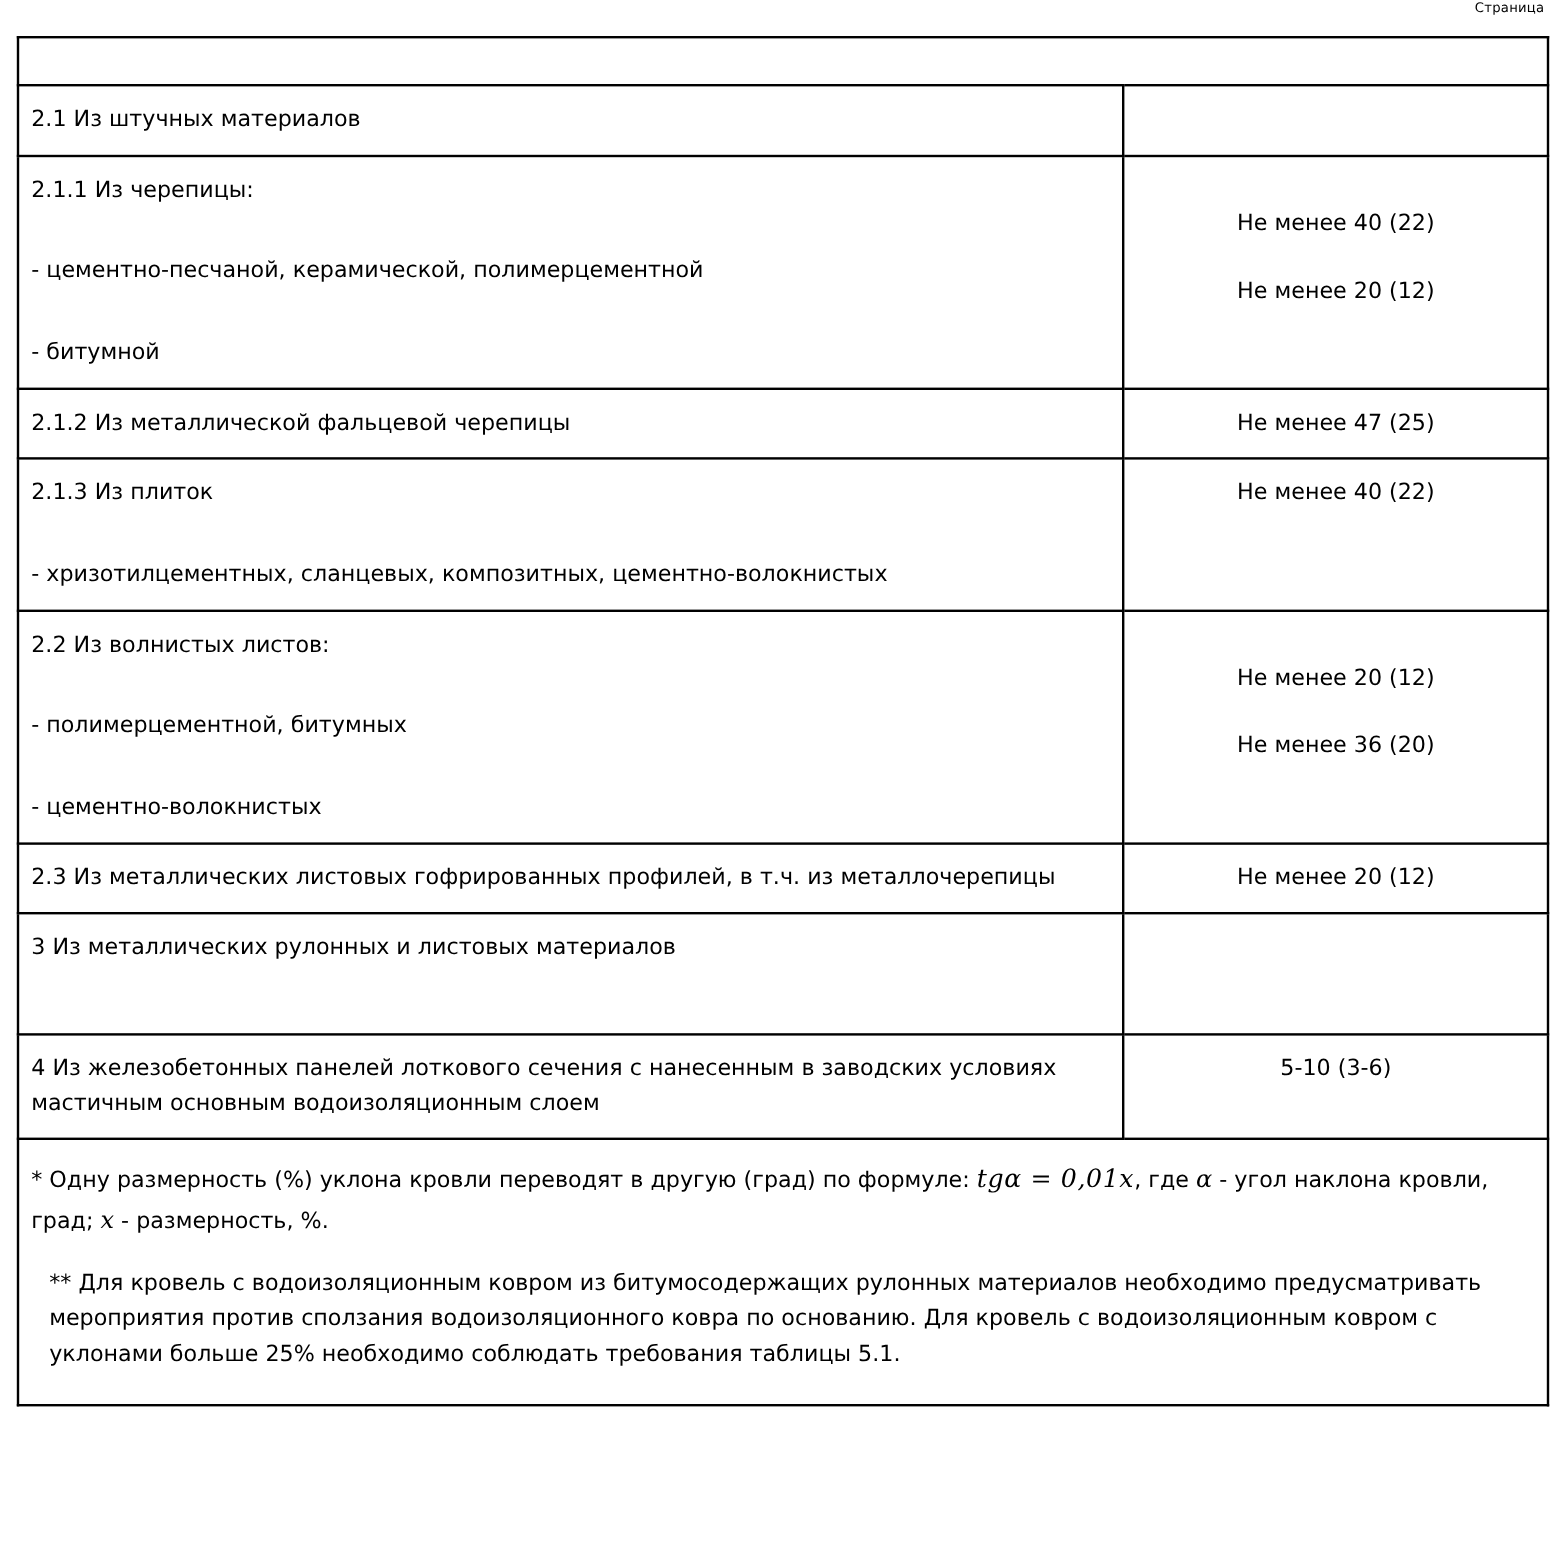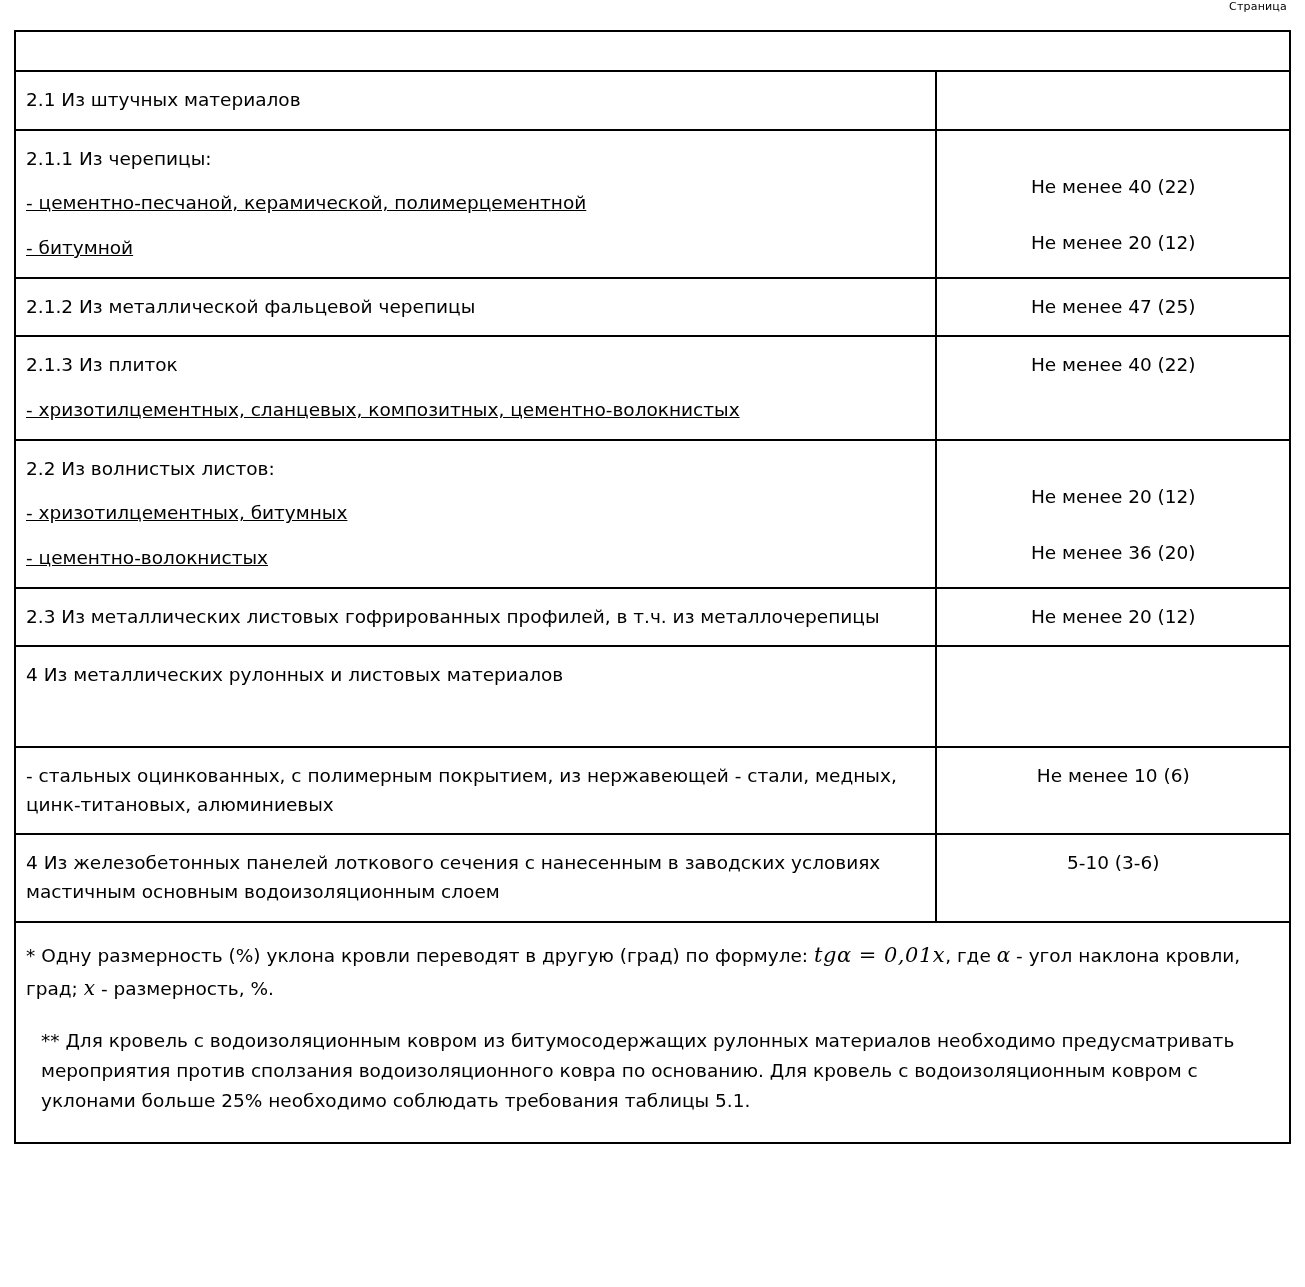--- a/index.html
+++ b/index.html
@@ -63,22 +63,21 @@
   }
   .cellpad.center {
     text-align: center;
     padding-left: 4px;
     padding-right: 4px;
   }
   .lines p {
     margin: 0 0 0 0;
   }
   .lines p + p {
-    margin-top: 16px;
-    text-decoration: underline;
+    margin-top: 39px;
   }
   .rows-right p {
     margin: 0;
     text-align: center;
   }
   .rows-right p + p {
     margin-top: 28px;
   }
   .tall-empty {
     height: 100%;
@@ -174,21 +173,21 @@
             <div class="cellpad center rows-right">
               <p>Не менее 40 (22)</p>
             </div>
           </td>
         </tr>
 
         <tr>
           <td>
             <div class="cellpad lines">
               <p>2.2 Из волнистых листов:</p>
-              <p>- хризотилцементных, битумных</p>
+              <p>- полимерцементной, битумных</p>
               <p>- цементно-волокнистых</p>
             </div>
           </td>
           <td>
             <div class="cellpad center rows-right">
               <p></p>
               <p>Не менее 20 (12)</p>
               <p>Не менее 36 (20)</p>
             </div>
           </td>
@@ -203,40 +202,28 @@
           <td>
             <div class="cellpad center rows-right">
               <p>Не менее 20 (12)</p>
             </div>
           </td>
         </tr>
 
         <tr>
           <td>
             <div class="cellpad lines" style="padding-bottom:56px;">
-              <p>4 Из металлических рулонных и листовых материалов</p>
+              <p>3 Из металлических рулонных и листовых материалов</p>
             </div>
           </td>
           <td>
             <div class="cellpad center tall-empty"></div>
           </td>
         </tr>
 
-        <tr>
-          <td>
-            <div class="cellpad lines">
-              <p>- стальных оцинкованных, с полимерным покрытием, из нержавеющей - стали, медных, цинк-титановых, алюминиевых</p>
-            </div>
-          </td>
-          <td>
-            <div class="cellpad center rows-right">
-              <p>Не менее 10 (6)</p>
-            </div>
-          </td>
-        </tr>
 
         <tr>
           <td>
             <div class="cellpad lines">
               <p>4 Из железобетонных панелей лоткового сечения с нанесенным в заводских условиях мастичным основным водоизоляционным слоем</p>
             </div>
           </td>
           <td>
             <div class="cellpad center rows-right">
               <p>5-10 (3-6)</p>

